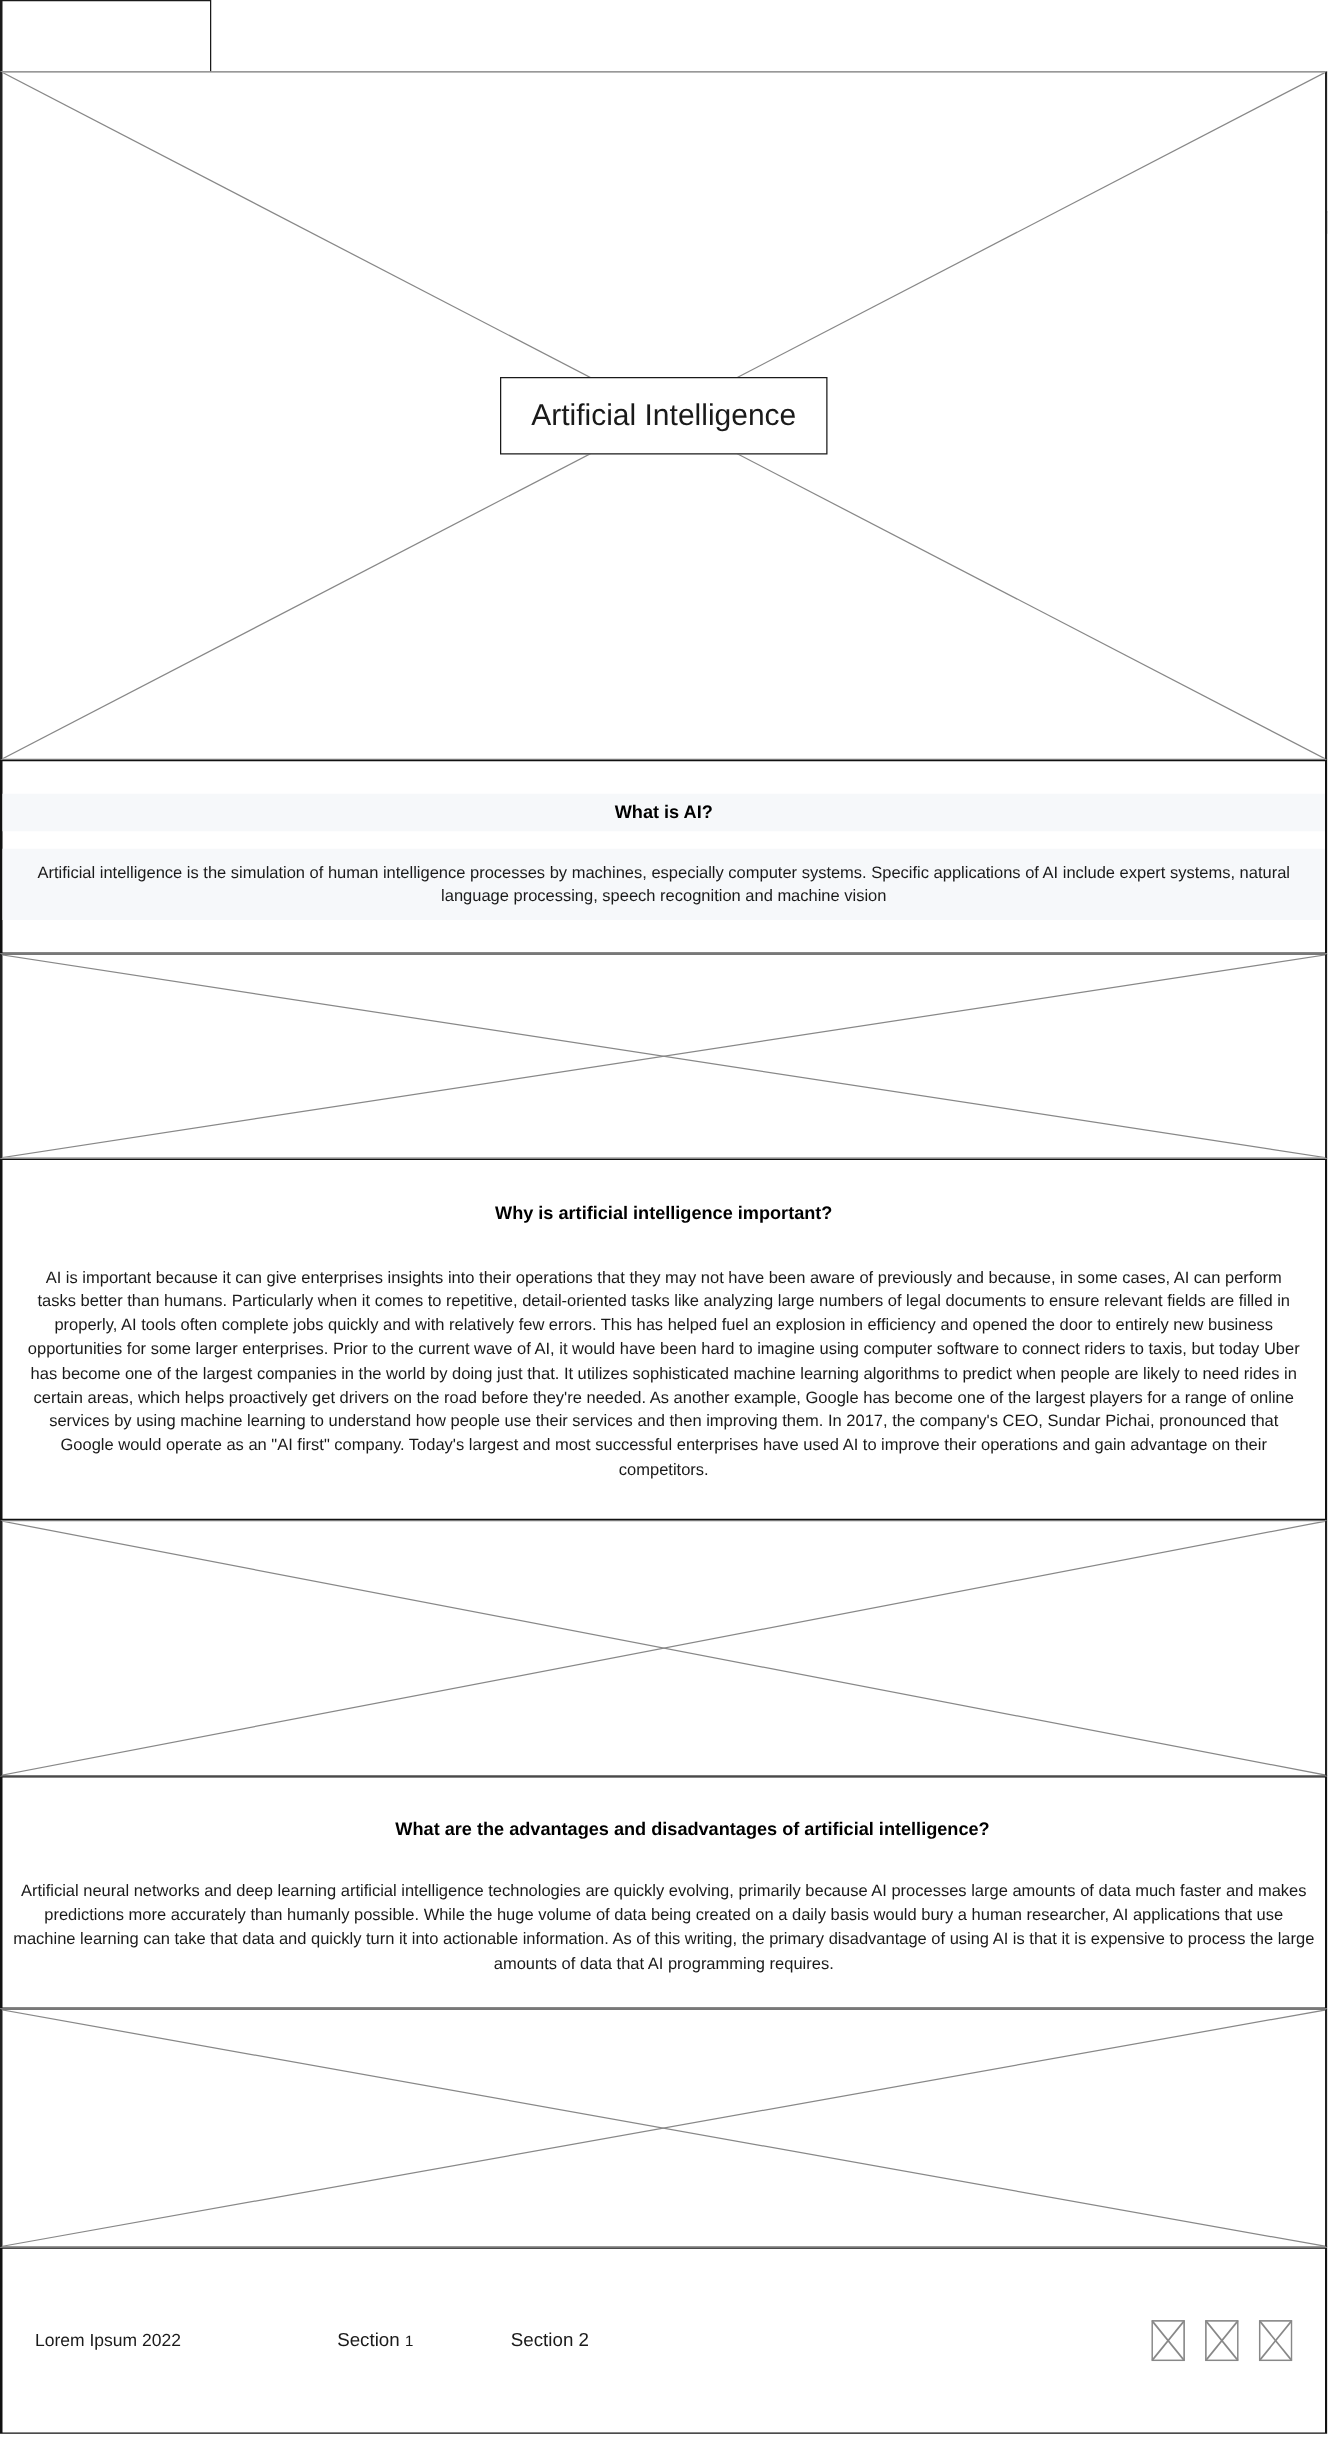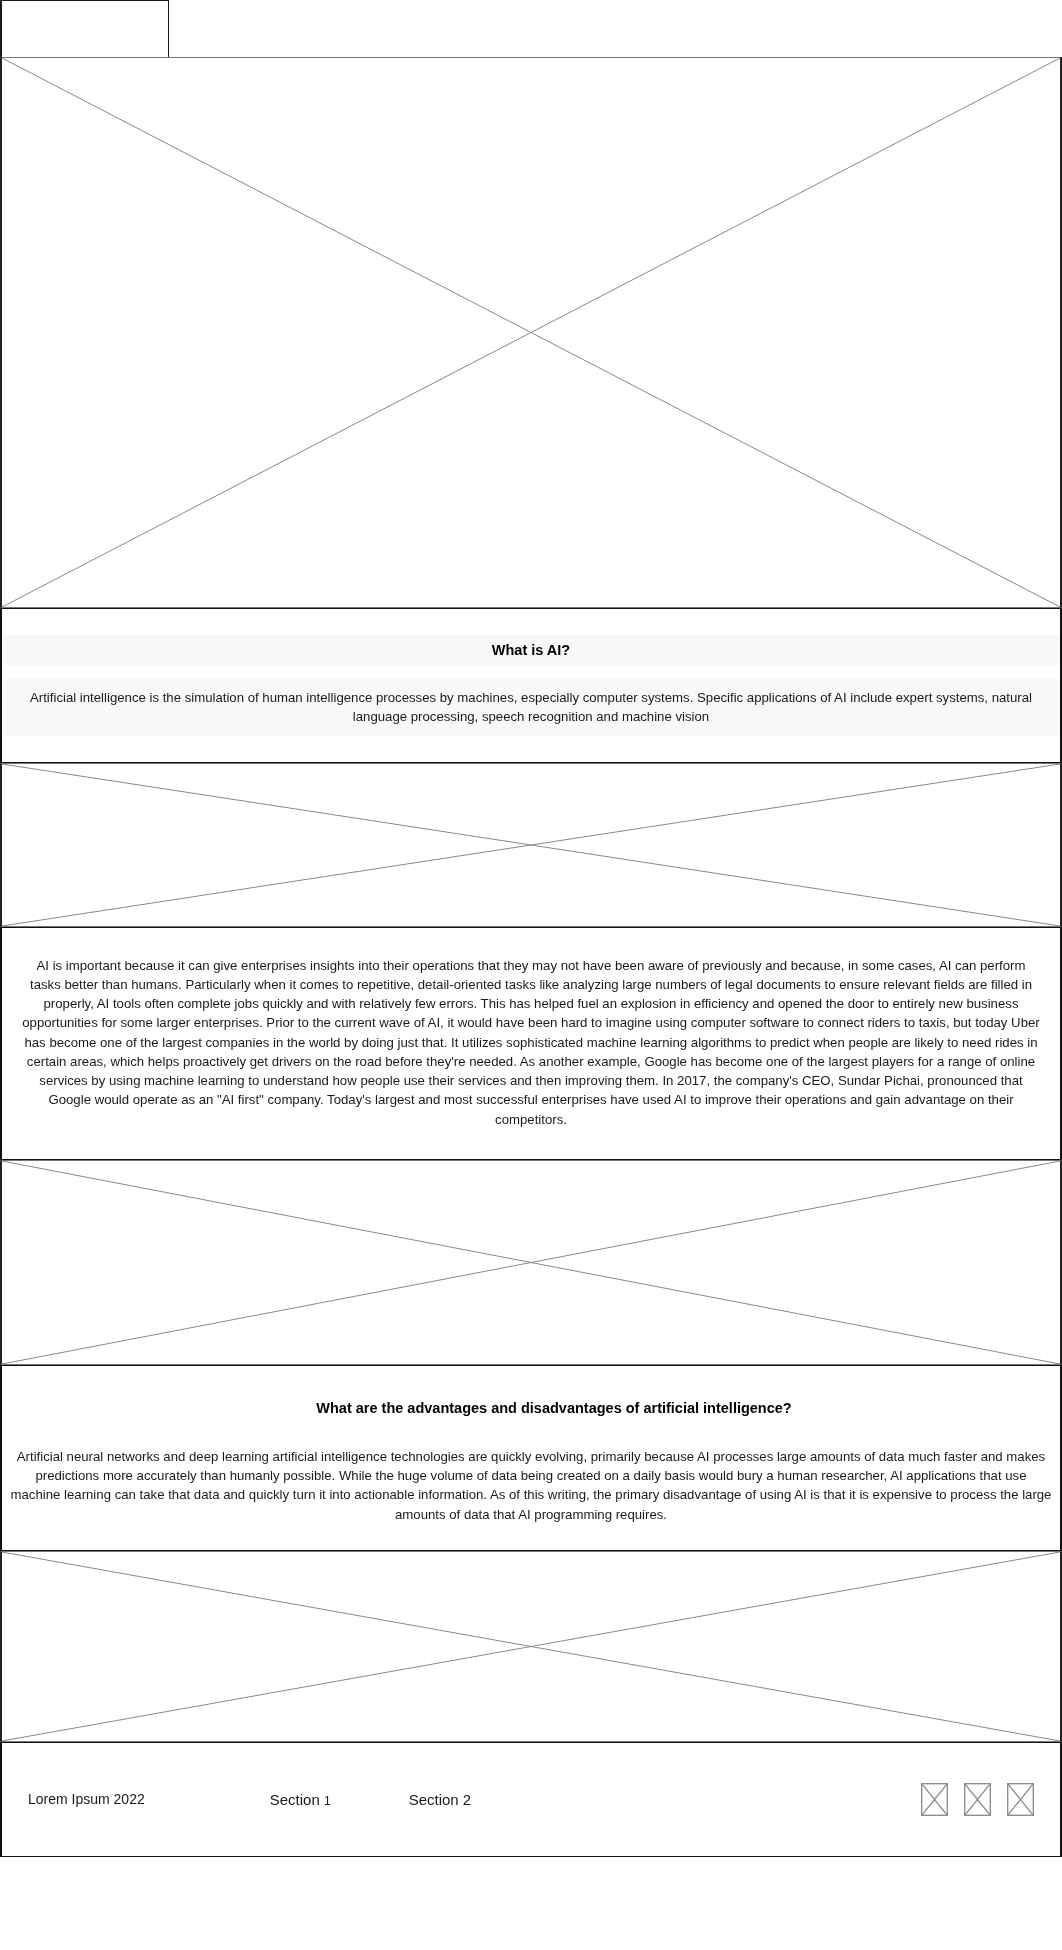--- a/index.html
+++ b/index.html
@@ -147,21 +147,21 @@
   .content-2 .sec-body { padding: 0 18px; }
 
   .content-3 { padding: 27px 0 26px 0; }
   .content-3 .sec-heading { margin-bottom: 24px; padding-left: 46px; }
   .content-3 .sec-body { padding: 0 8px; }
 
   
   .footer {
     position: relative;
     width: 1062px;
-    height: 115px;
+    height: 149px;
     border: 1px solid #111111;
     border-left: 2px solid #111111;
     border-right: 2px solid #111111;
     background: #ffffff;
     display: flex;
     align-items: center;
     padding: 0 26px;
   }
   .footer-brand {
     font-size: 14px;
@@ -201,35 +201,39 @@
       <span class="nav-item">Section 2</span>
       <span class="nav-item">Section 3</span>
     </nav>
   </div>
 
   <div class="ph hero">
     <svg viewBox="0 0 1062 551" preserveAspectRatio="none">
       <line class="ph-line" x1="0" y1="0" x2="1062" y2="551"></line>
       <line class="ph-line" x1="1062" y1="0" x2="0" y2="551"></line>
     </svg>
+    <div class="hero-title-wrap">
+      <div class="hero-title">Artificial Intelligence</div>
+    </div>
   </div>
 
   <section class="content content-1">
     <h2 class="sec-heading">What is AI?</h2>
     <p class="sec-body">Artificial intelligence is the simulation of human intelligence processes by machines, especially computer systems. Specific applications of AI include expert systems, natural language processing, speech recognition and machine vision</p>
   </section>
 
   <div class="ph mid1">
     <svg viewBox="0 0 1062 164" preserveAspectRatio="none">
       <line class="ph-line" x1="0" y1="0" x2="1062" y2="164"></line>
       <line class="ph-line" x1="1062" y1="0" x2="0" y2="164"></line>
     </svg>
   </div>
 
   <section class="content content-2">
+    <h2 class="sec-heading plain">Why is artificial intelligence important?</h2>
     <p class="sec-body plain">AI is important because it can give enterprises insights into their operations that they may not have been aware of previously and because, in some cases, AI can perform tasks better than humans. Particularly when it comes to repetitive, detail-oriented tasks like analyzing large numbers of legal documents to ensure relevant fields are filled in properly, AI tools often complete jobs quickly and with relatively few errors. This has helped fuel an explosion in efficiency and opened the door to entirely new business opportunities for some larger enterprises. Prior to the current wave of AI, it would have been hard to imagine using computer software to connect riders to taxis, but today Uber has become one of the largest companies in the world by doing just that. It utilizes sophisticated machine learning algorithms to predict when people are likely to need rides in certain areas, which helps proactively get drivers on the road before they're needed. As another example, Google has become one of the largest players for a range of online services by using machine learning to understand how people use their services and then improving them. In 2017, the company's CEO, Sundar Pichai, pronounced that Google would operate as an "AI first" company. Today's largest and most successful enterprises have used AI to improve their operations and gain advantage on their competitors.</p>
   </section>
 
   <div class="ph mid2">
     <svg viewBox="0 0 1062 205" preserveAspectRatio="none">
       <line class="ph-line" x1="0" y1="0" x2="1062" y2="205"></line>
       <line class="ph-line" x1="1062" y1="0" x2="0" y2="205"></line>
     </svg>
   </div>
 

